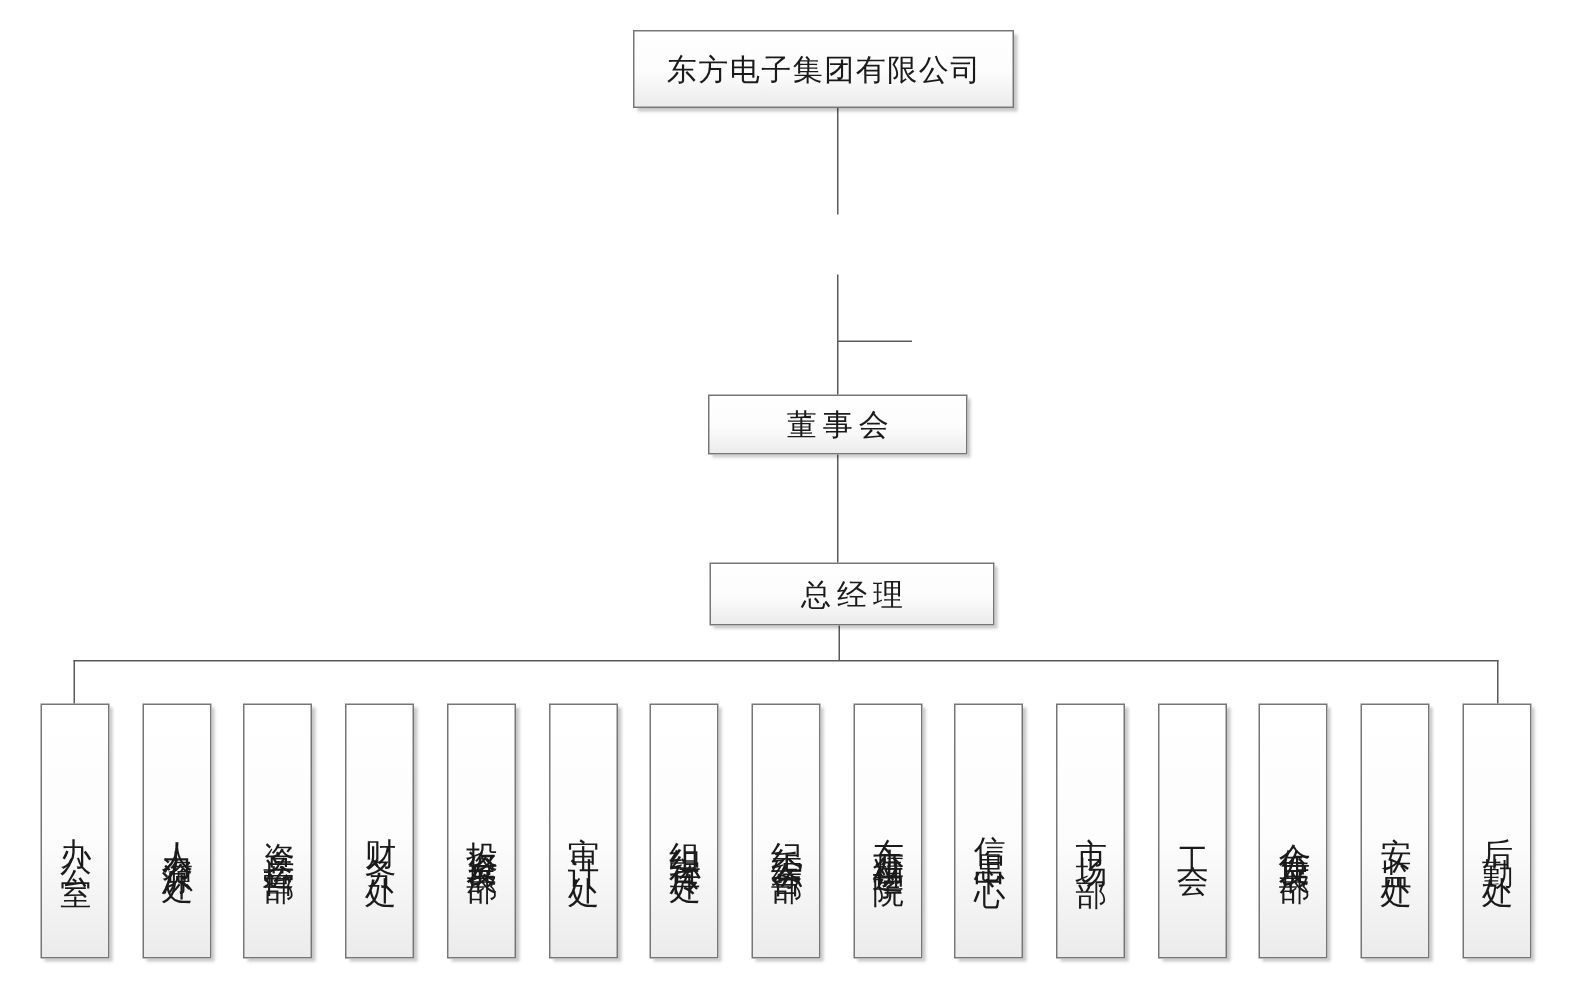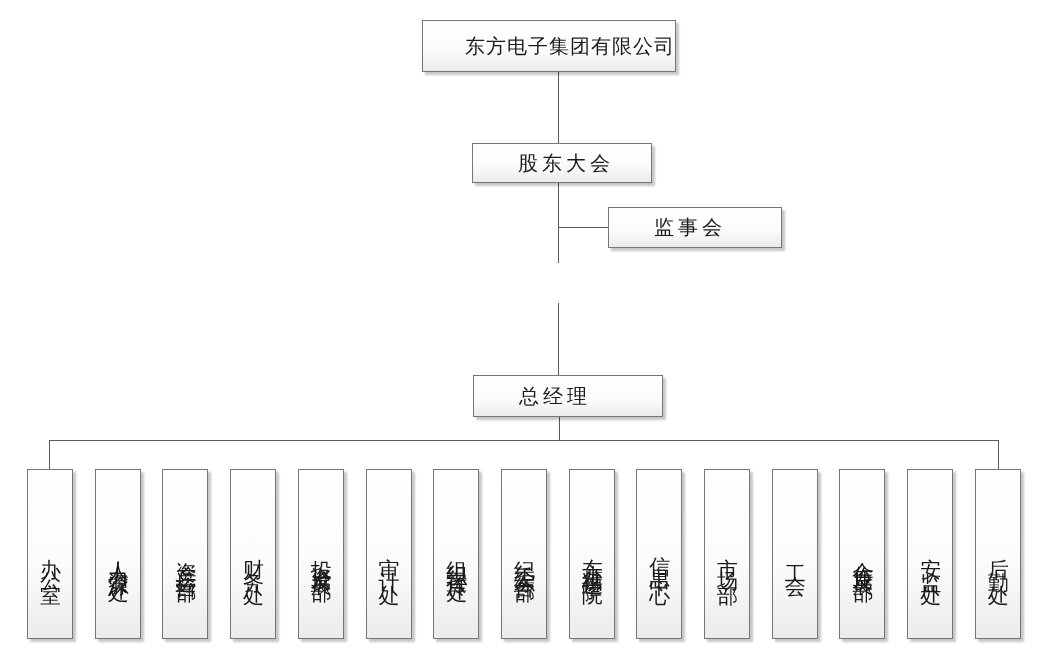--- a/index.html
+++ b/index.html
@@ -25,22 +25,22 @@
 
   
   .obox {
     position: absolute;
     box-sizing: border-box;
     border: 1px solid #767676;
     background: linear-gradient(180deg, #ffffff 0%, #fcfcfc 55%, #ebebeb 100%);
     box-shadow: 2.5px 2.5px 2px rgba(0,0,0,0.22);
     display: flex;
     align-items: center;
+    justify-content: center;
     color: #1a1a1a;
-    padding-left: 41px;
   }
   .obox .htext {
     font-size: 20px;
     letter-spacing: 4px;
     text-indent: 4px;
     white-space: nowrap;
   }
   .obox.root .htext {
     letter-spacing: 1px;
     text-indent: 1px;
@@ -87,28 +87,25 @@
   <div class="line v" style="left:558px; top:303px; height:72px;"></div>
   <div class="line v" style="left:559px; top:417px; height:23px;"></div>
   <div class="line h" style="left:49px;  top:440px; width:950px;"></div>
   <div class="line v" style="left:49px;  top:440px; height:29px;"></div>
   <div class="line v" style="left:998px; top:440px; height:29px;"></div>
 
   <div class="obox root" style="left:422px; top:20px; width:254px; height:52px;">
     <span class="htext">东方电子集团有限公司</span>
   </div>
 
-  <div class="obox" style="left:472px; top:143px; width:180px; height:40px;">
-    <span class="htext">股东大会</span>
+
+
+  <div class="obox" style="left:472px; top:263px; width:173px; height:40px;">
+    <span class="htext">董事会</span>
   </div>
-
-  <div class="obox" style="left:608px; top:207px; width:174px; height:41px;">
-    <span class="htext">监事会</span>
-  </div>
-
 
   <div class="obox" style="left:473px; top:375px; width:190px; height:42px;">
     <span class="htext">总经理</span>
   </div>
 
   <div class="dept-row">
     <div class="vbox">
         <span class="vtext" style="letter-spacing: 13px; transform: translateY(6.5px);">办公室</span>
       </div>
     <div class="vbox">

